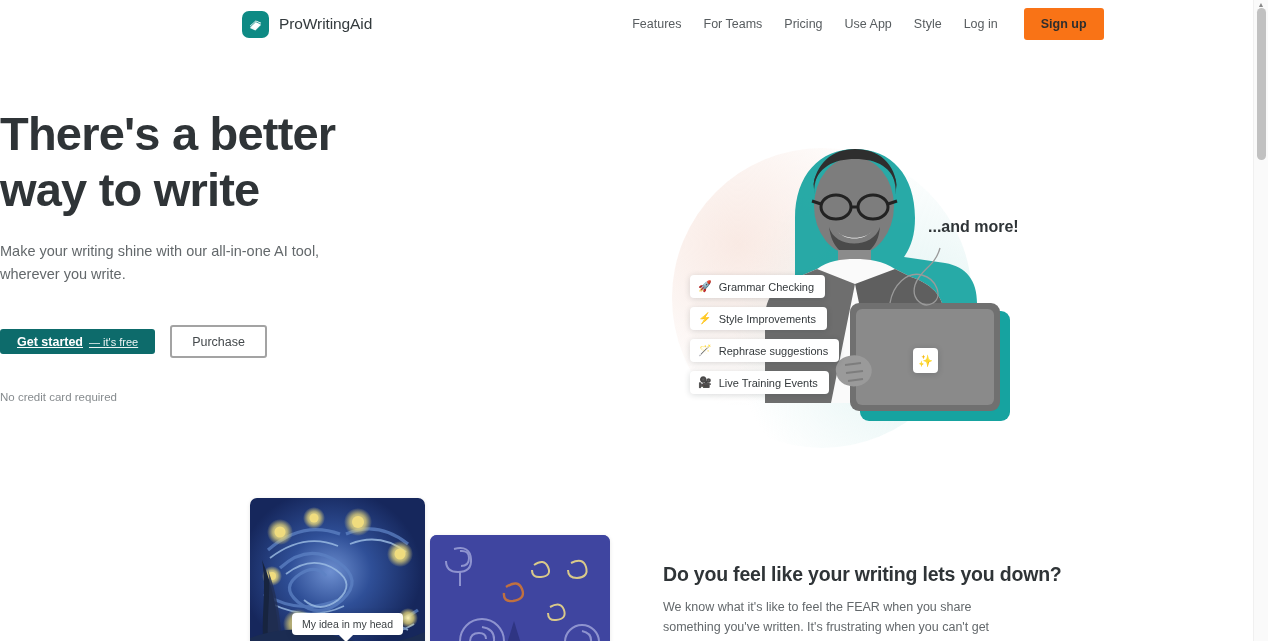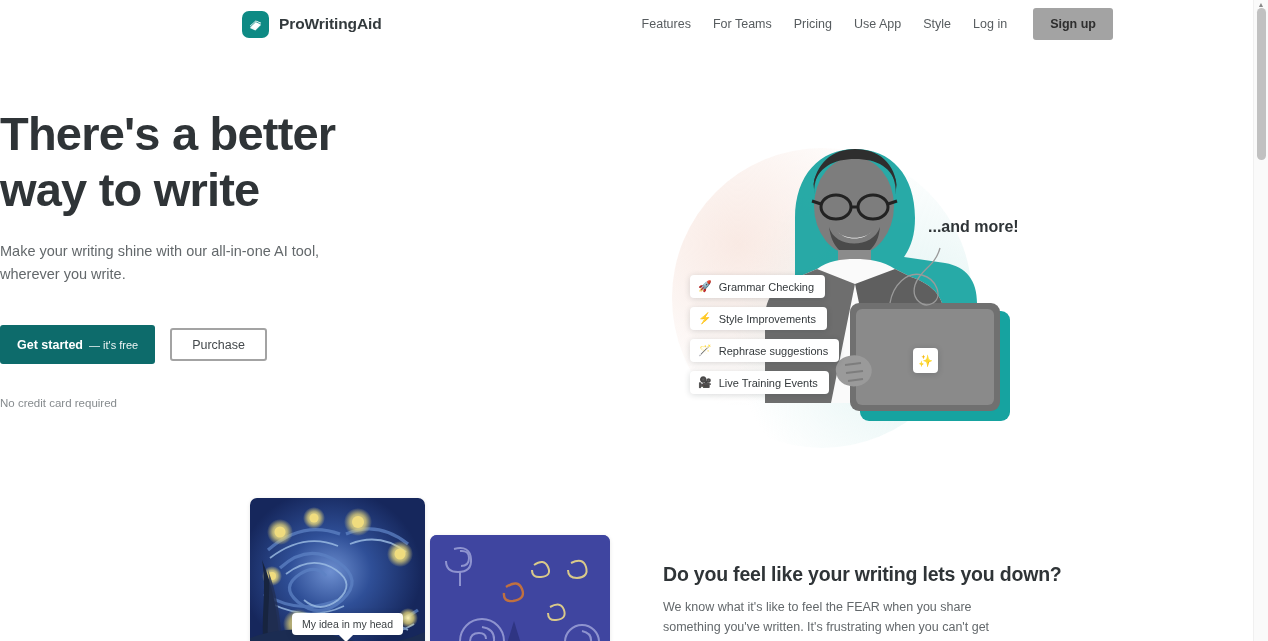--- a/index.html
+++ b/index.html
@@ -49,21 +49,21 @@
     border-radius: 7px;
     background: #0e8a84;
     display: flex;
     align-items: center;
     justify-content: center;
     flex: none;
   }
 
   .brand-name {
     font-size: 15.5px;
-    font-weight: bold;
+    font-weight: normal;
     letter-spacing: -0.1px;
     color: #333a3d;
   }
 
   .nav {
     display: flex;
     align-items: center;
     gap: 0px;
     margin-left: 249px;
   }
@@ -72,21 +72,21 @@
     font-size: 12.5px;
     color: #575c5f;
     text-decoration: none;
     padding: 6px 11px;
     white-space: nowrap;
     cursor: pointer;
   }
 
   .nav-cta {
     margin-left: 15px;
-    background: #a3a3a3;
+    background: #f97316;
     color: #2e2e2e;
     font-size: 12.5px;
     font-weight: bold;
     border: none;
     border-radius: 3px;
     padding: 9px 17px;
     cursor: pointer;
     white-space: nowrap;
   }
 
@@ -122,28 +122,29 @@
     display: flex;
     align-items: center;
     gap: 15px;
   }
 
   .btn-primary {
     background: #0d6b6b;
     color: #ffffff;
     border: none;
     border-radius: 3px;
-    height: 39px;
+    height: 25px;
     padding: 0 17px;
     font-size: 12.5px;
     cursor: pointer;
     display: inline-flex;
     align-items: center;
     gap: 6px;
     font-family: inherit;
+    text-decoration: underline;
   }
   .btn-primary .lead { font-weight: bold; }
   .btn-primary .sub { font-size: 11px; opacity: .92; }
 
   .btn-secondary {
     background: #ffffff;
     color: #44494c;
     border: 2px solid #a3a3a3;
     border-radius: 3px;
     height: 33px;

